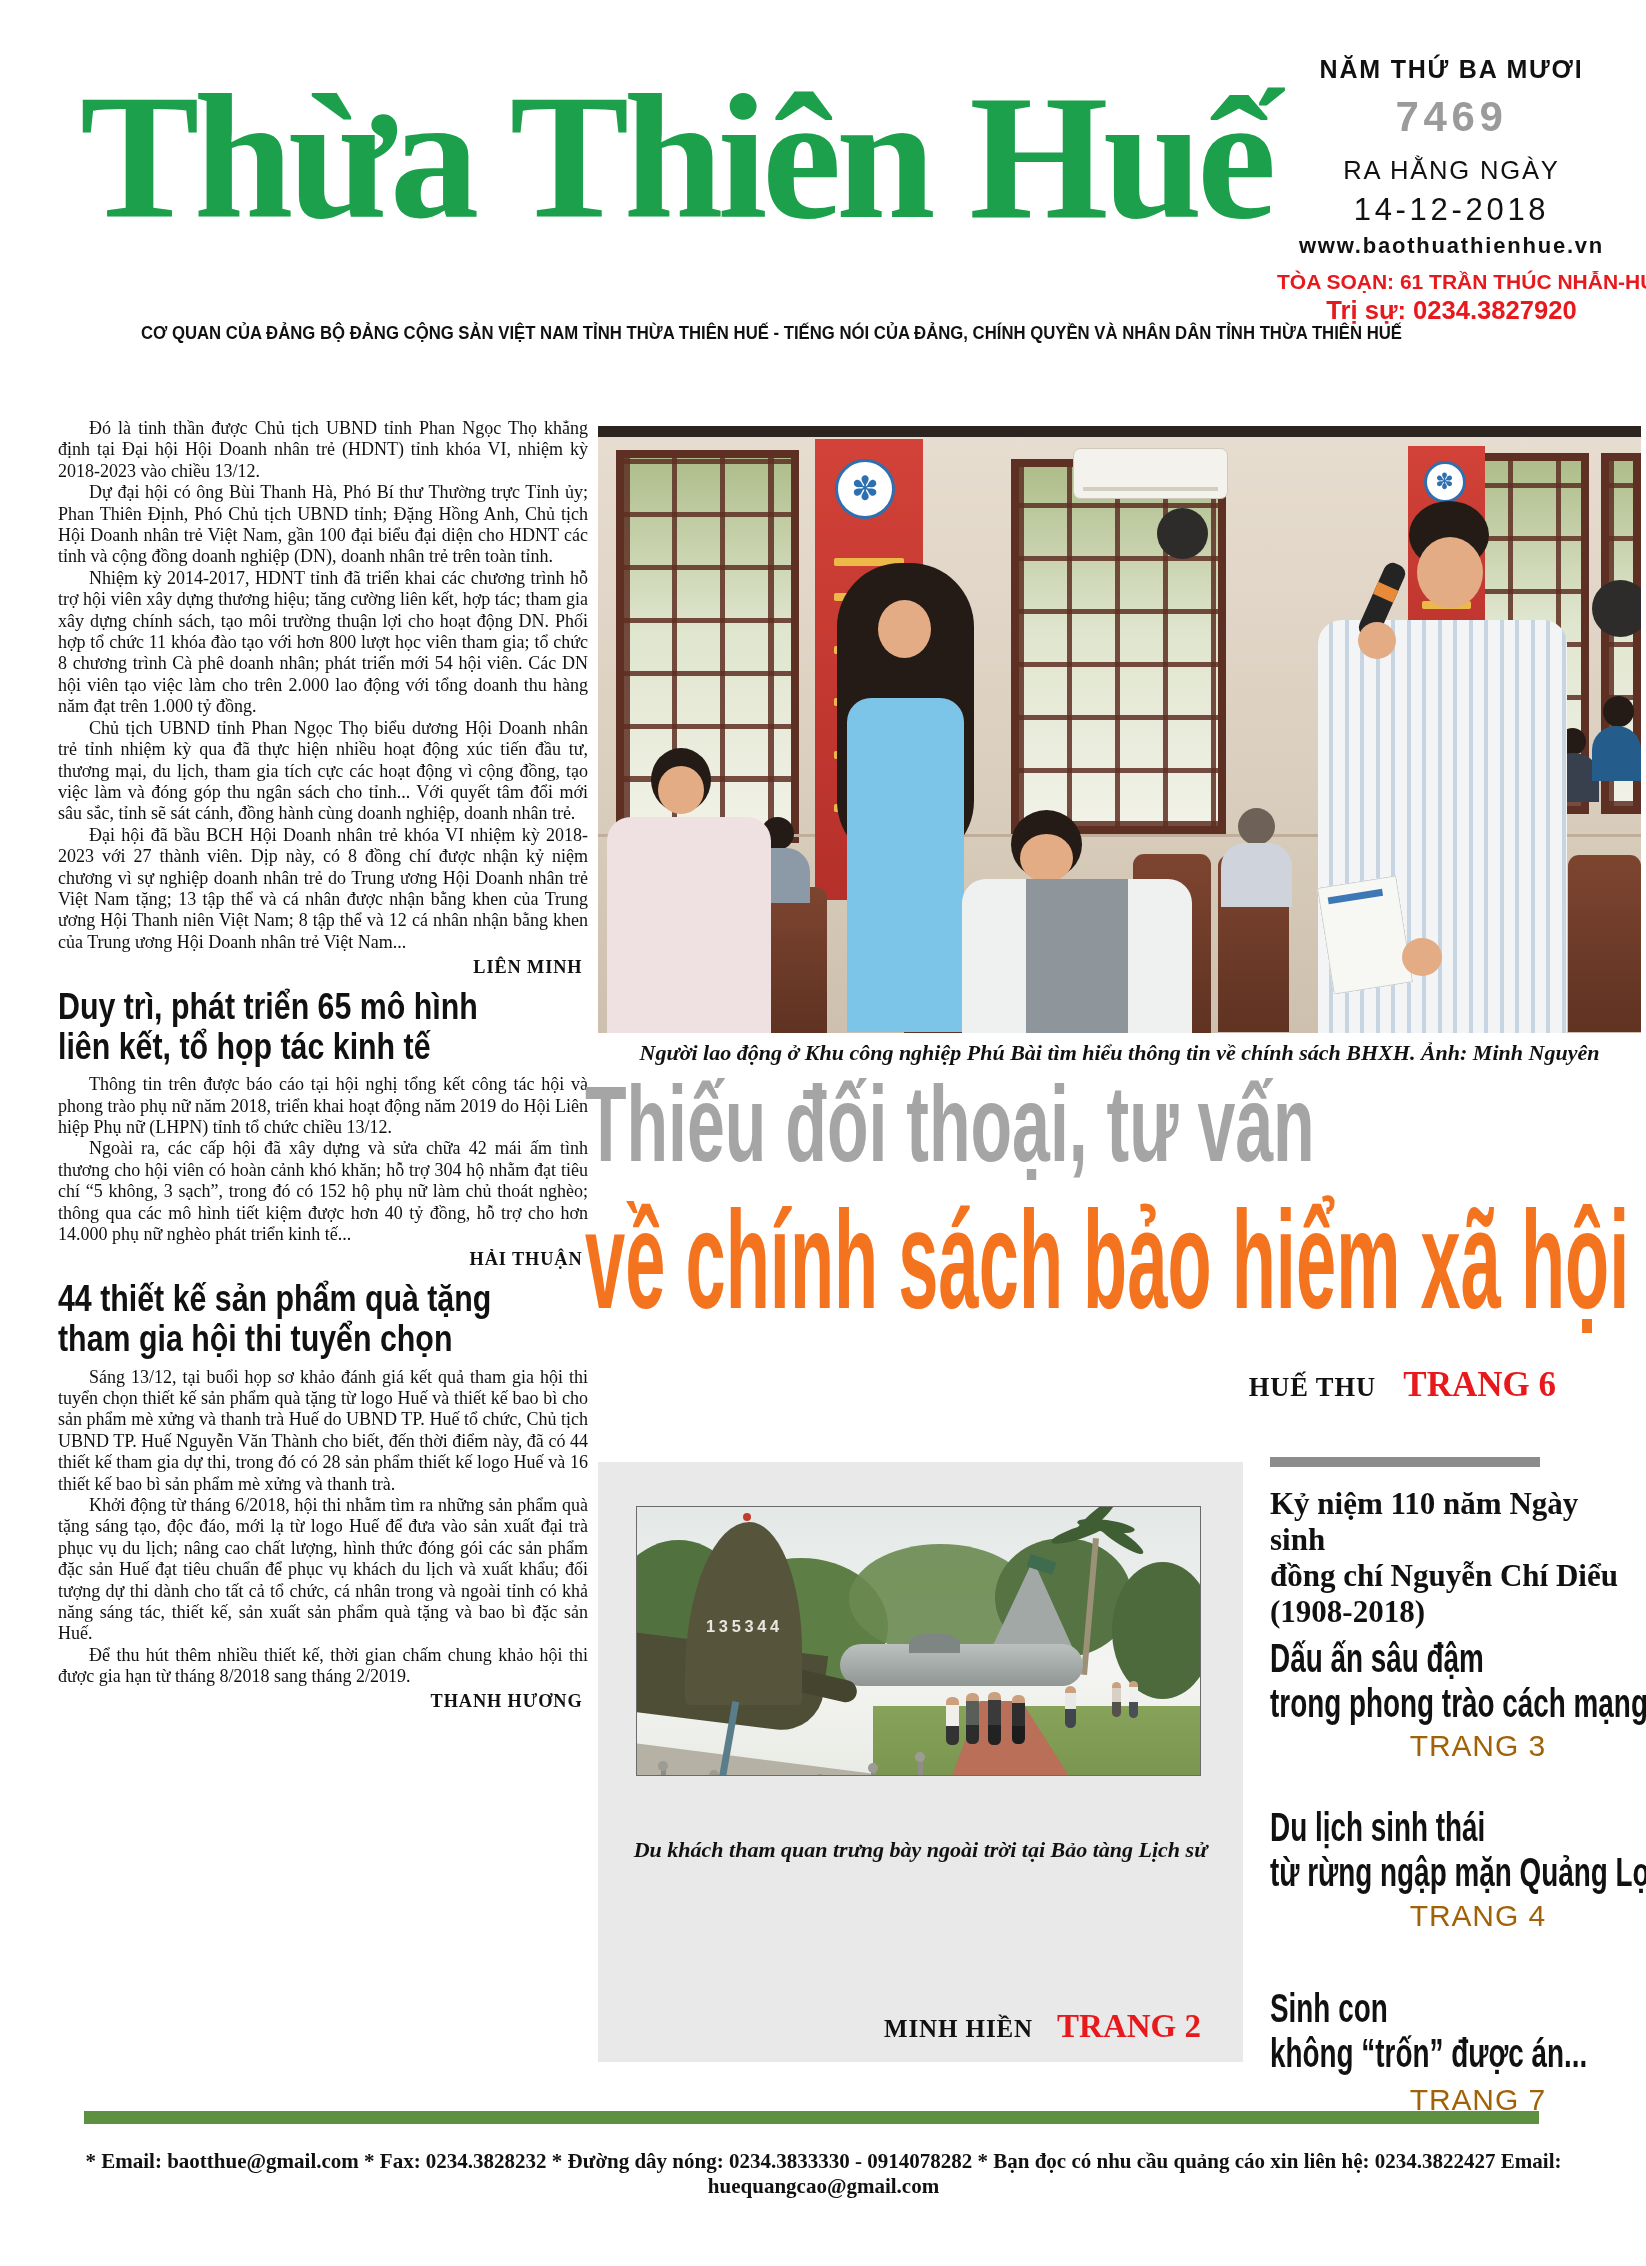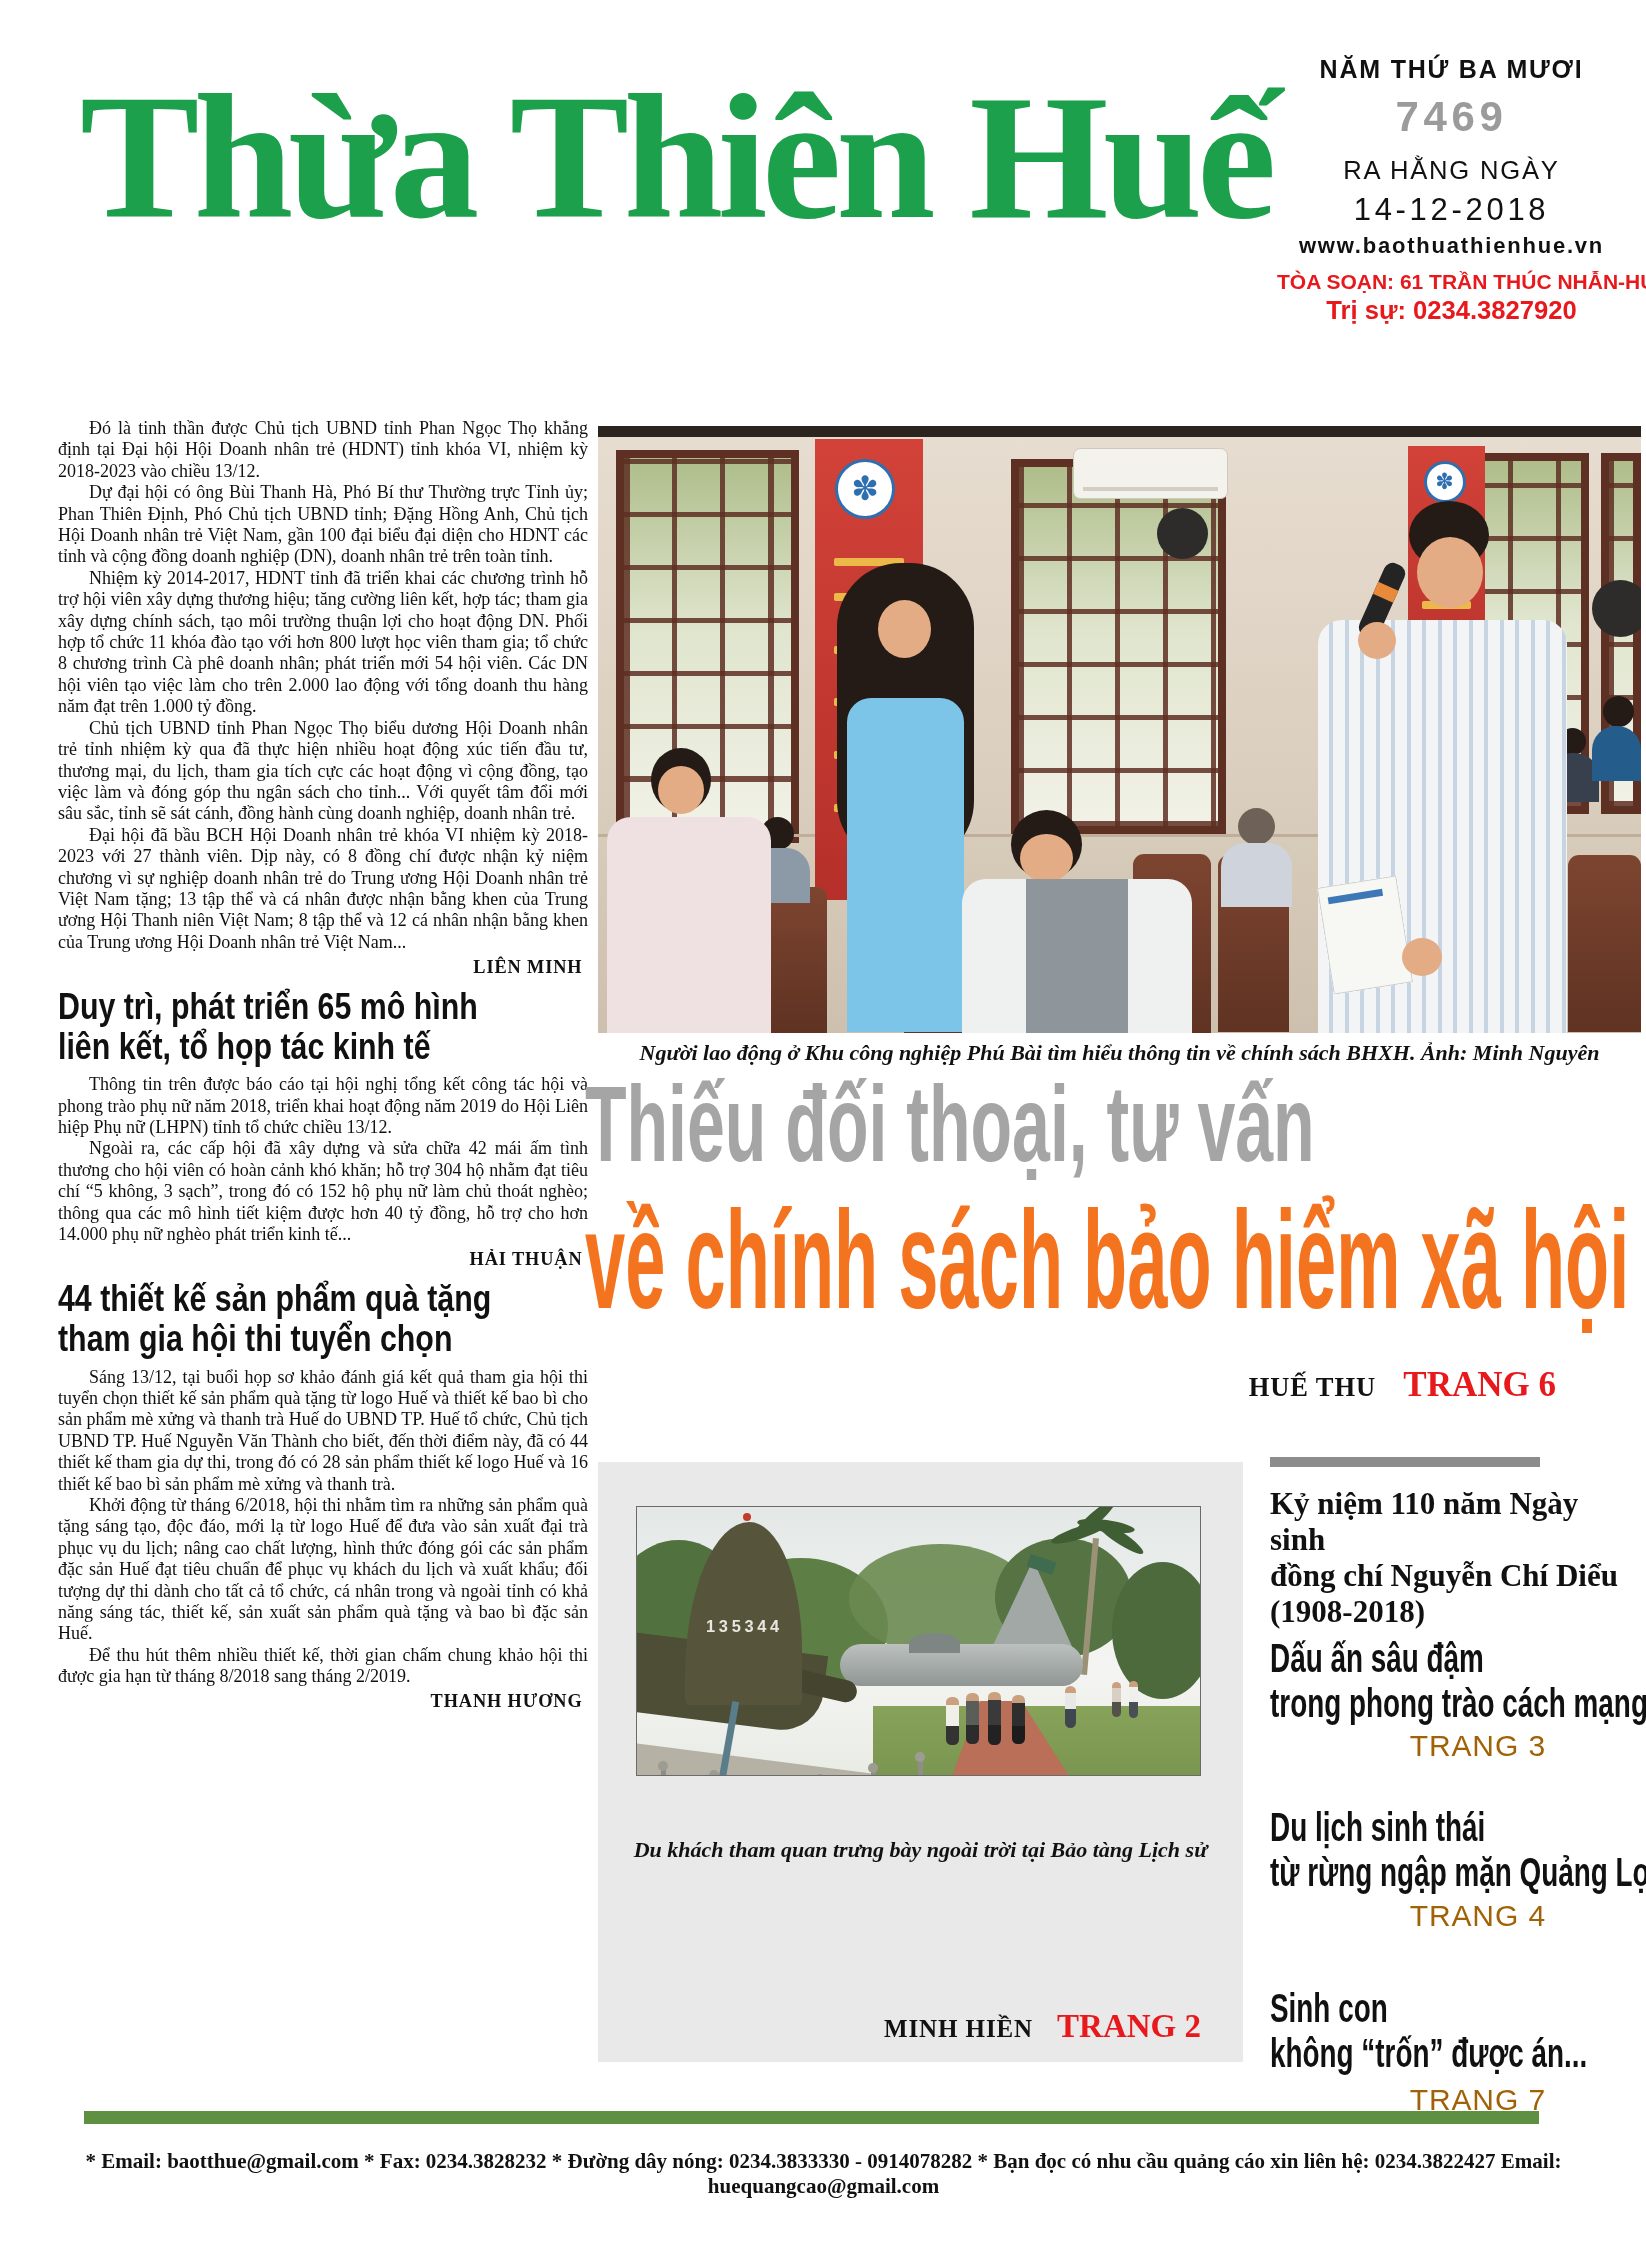--- a/index.html
+++ b/index.html
@@ -141,20 +141,23 @@
   <div class="info-box">
     <div class="info-year">NĂM THỨ BA MƯƠI</div>
     <div class="info-issue">7469</div>
     <div class="info-freq">RA HẰNG NGÀY</div>
     <div class="info-date">14-12-2018</div>
     <div class="info-web">www.baothuathienhue.vn</div>
     <div class="info-addr">TÒA SOẠN: 61 TRẦN THÚC NHẪN-HUẾ</div>
     <div class="info-tel">Trị sự: 0234.3827920</div>
   </div>
 
+  <div class="tagline-wrap">
+    <span class="tagline">CƠ QUAN CỦA ĐẢNG BỘ ĐẢNG CỘNG SẢN VIỆT NAM TỈNH THỪA THIÊN HUẾ - TIẾNG NÓI CỦA ĐẢNG, CHÍNH QUYỀN VÀ NHÂN DÂN TỈNH THỪA THIÊN HUẾ</span>
+  </div>
 
   <div class="left-col">
 
     <div>
       <div class="art-body">
         <p>Đó là tinh thần được Chủ tịch UBND tỉnh Phan Ngọc Thọ khẳng định tại Đại hội Hội Doanh nhân trẻ (HDNT) tỉnh khóa VI, nhiệm kỳ 2018-2023 vào chiều 13/12.</p>
         <p>Dự đại hội có ông Bùi Thanh Hà, Phó Bí thư Thường trực Tỉnh ủy; Phan Thiên Định, Phó Chủ tịch UBND tỉnh; Đặng Hồng Anh, Chủ tịch Hội Doanh nhân trẻ Việt Nam, gần 100 đại biểu đại diện cho HDNT các tỉnh và cộng đồng doanh nghiệp (DN), doanh nhân trẻ trên toàn tỉnh.</p>
         <p>Nhiệm kỳ 2014-2017, HDNT tỉnh đã triển khai các chương trình hỗ trợ hội viên xây dựng thương hiệu; tăng cường liên kết, hợp tác; tham gia xây dựng chính sách, tạo môi trường thuận lợi cho hoạt động DN. Phối hợp tổ chức 11 khóa đào tạo với hơn 800 lượt học viên tham gia; tổ chức 8 chương trình Cà phê doanh nhân; phát triển mới 54 hội viên. Các DN hội viên tạo việc làm cho trên 2.000 lao động với tổng doanh thu hàng năm đạt trên 1.000 tỷ đồng.</p>
         <p>Chủ tịch UBND tỉnh Phan Ngọc Thọ biểu dương Hội Doanh nhân trẻ tỉnh nhiệm kỳ qua đã thực hiện nhiều hoạt động xúc tiến đầu tư, thương mại, du lịch, tham gia tích cực các hoạt động vì cộng đồng, tạo việc làm và đóng góp thu ngân sách cho tỉnh... Với quyết tâm đổi mới sâu sắc, tỉnh sẽ sát cánh, đồng hành cùng doanh nghiệp, doanh nhân trẻ.</p>
         <p>Đại hội đã bầu BCH Hội Doanh nhân trẻ khóa VI nhiệm kỳ 2018-2023 với 27 thành viên. Dịp này, có 8 đồng chí được nhận kỷ niệm chương vì sự nghiệp doanh nhân trẻ do Trung ương Hội Doanh nhân trẻ Việt Nam tặng; 13 tập thể và cá nhân được nhận bằng khen của Trung ương Hội Thanh niên Việt Nam; 8 tập thể và 12 cá nhân nhận bằng khen của Trung ương Hội Doanh nhân trẻ Việt Nam...</p>

